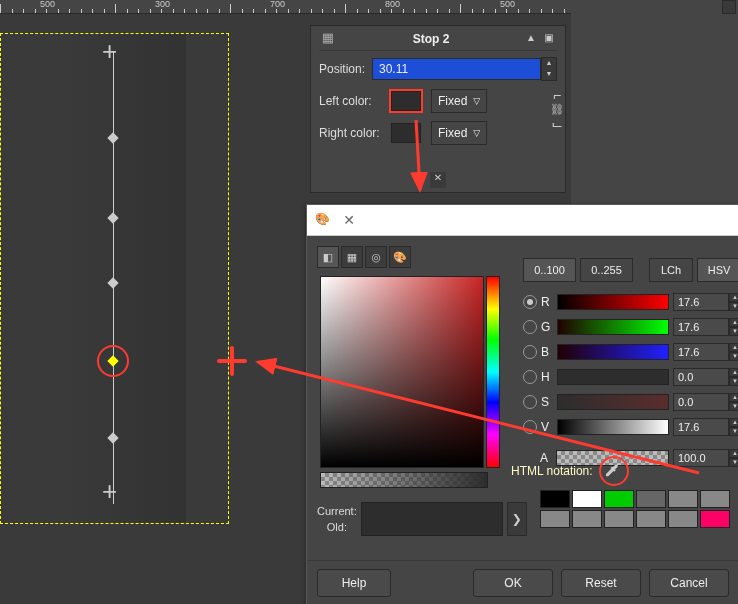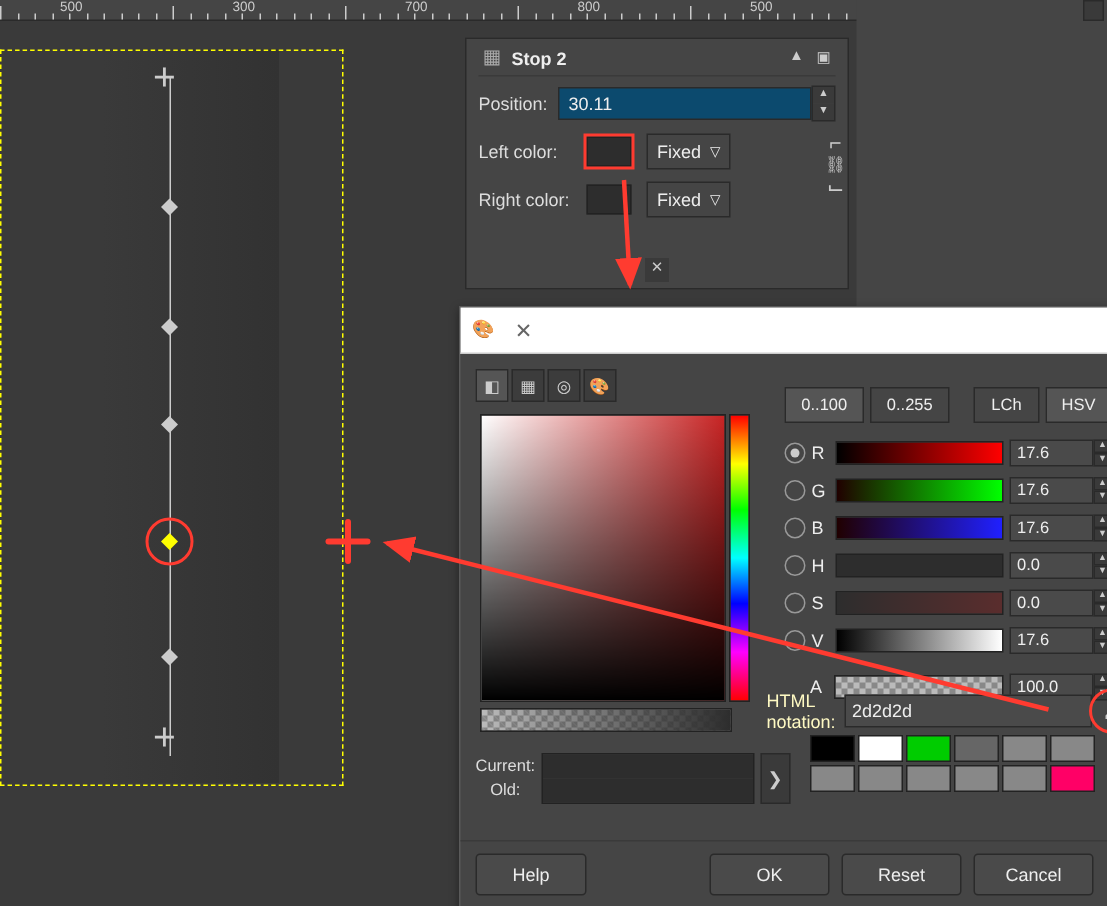--- a/index.html
+++ b/index.html
@@ -16,28 +16,28 @@
 .plus{position:absolute;font-size:26px;color:#ccc;line-height:1}
 .ring{position:absolute;width:28px;height:28px;border:2px solid #ff3b30;border-radius:50%}
 .plus-red{position:absolute;width:30px;height:30px}
 .plus-red:before,.plus-red:after{content:"";position:absolute;background:#ff3b30;border-radius:2px}
 .plus-red:before{left:13px;top:0;width:4px;height:30px}
 .plus-red:after{left:0;top:13px;width:30px;height:4px}
 
 .panel{position:absolute;left:310px;top:25px;width:256px;height:168px;background:#454545;border:1px solid #2a2a2a;padding:2px 8px 6px 8px;box-sizing:border-box}
 .panel-head{display:flex;align-items:center;height:22px;border-bottom:1px solid #3a3a3a}
 .panel-head .ico{width:18px;height:18px;font-size:13px;text-align:center;color:#aaa;margin-right:4px}
-.panel-head .ttl{flex:1;font-weight:bold;color:#eee}
+.panel-head .ttl{flex:1;text-align:center;font-weight:bold;color:#eee}
 .panel-head .hbtn{width:16px;height:14px;margin-left:2px;text-align:center;font-size:10px;color:#ccc;cursor:pointer}
 .row{display:flex;align-items:center;height:28px;margin-top:4px}
 .row .lab{width:72px;color:#ddd}
 .swatch{width:28px;height:18px;background:#2d2d2d;border:1px solid #222;margin-right:10px}
 .swatch.hl{outline:2px solid #ff3b30;outline-offset:0}
 .spin{flex:1;display:flex;align-items:center}
-.spin input{flex:1;height:20px;background:#0c4a6e;border:1px solid #2a2a2a;color:#eee;padding:0 6px;font-size:12px}
+.spin input{flex:1;height:20px;background:#1d4ed8;border:1px solid #2a2a2a;color:#eee;padding:0 6px;font-size:12px}
 .spin .ud{width:14px;height:22px;display:flex;flex-direction:column;border:1px solid #2a2a2a}
 .spin .ud span{flex:1;font-size:7px;text-align:center;color:#ccc;background:#3a3a3a;line-height:1.3;cursor:pointer}
 .combo{display:flex;align-items:center;height:22px;border:1px solid #2a2a2a;padding:0 6px;font-size:12px;color:#eee;background:#454545;cursor:pointer}
 .combo span.arrow{margin-left:6px;font-size:9px}
 .sidebtn{width:20px;height:56px;position:absolute;right:-2px;top:55px;display:flex;flex-direction:column;align-items:center;justify-content:space-between;padding:6px 0;box-sizing:border-box}
 .sidebtn span{font-size:14px;color:#ccc}
 .sidebtn span.link{font-size:11px}
 .closex{position:absolute;left:50%;bottom:4px;transform:translateX(-50%);width:16px;height:16px;font-size:10px;text-align:center;color:#ccc;background:#3a3a3a}
 
 .dlg{position:absolute;left:306px;top:204px;width:432px;height:400px;background:#454545;border:1px solid #5a5a5a;box-shadow:0 2px 6px rgba(0,0,0,.4)}
@@ -301,21 +301,20 @@
     </div>
     <div class="pick">
       <div class="sv"></div>
       <div class="hue"></div>
     </div>
     <div class="alpha-row">
         <div class="al"></div>
       </div>
     <div class="htmlrow">
       <span class="lab">HTML notation:</span>
-      <input value="2d2d2d" style="">
       <div class="eye">
         <svg viewBox="0 0 24 24">
             <path fill="#ccc" d="M20 4c-1-1-3-1-4 0l-3 3-1-1-2 2 1 1-7 7v3h3l7-7 1 1 2-2-1-1 3-3c1-1 1-3 0-4z"></path>
           </svg>
         <div class="ring2"></div>
       </div>
     </div>
     <div class="palrow" id="palette">
         <div class="sw" style="background: rgb(0, 0, 0);"></div>
         <div class="sw" style="background: rgb(255, 255, 255);"></div>

